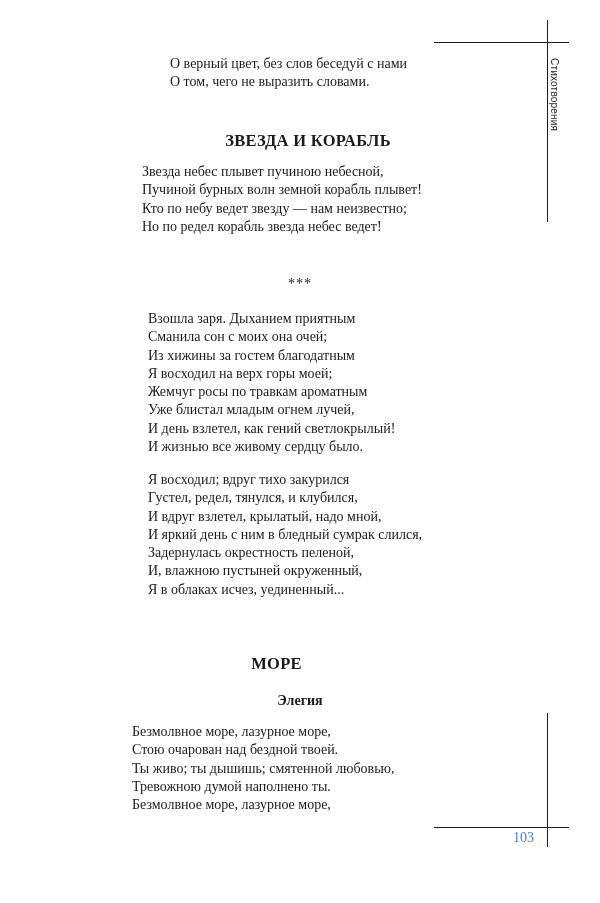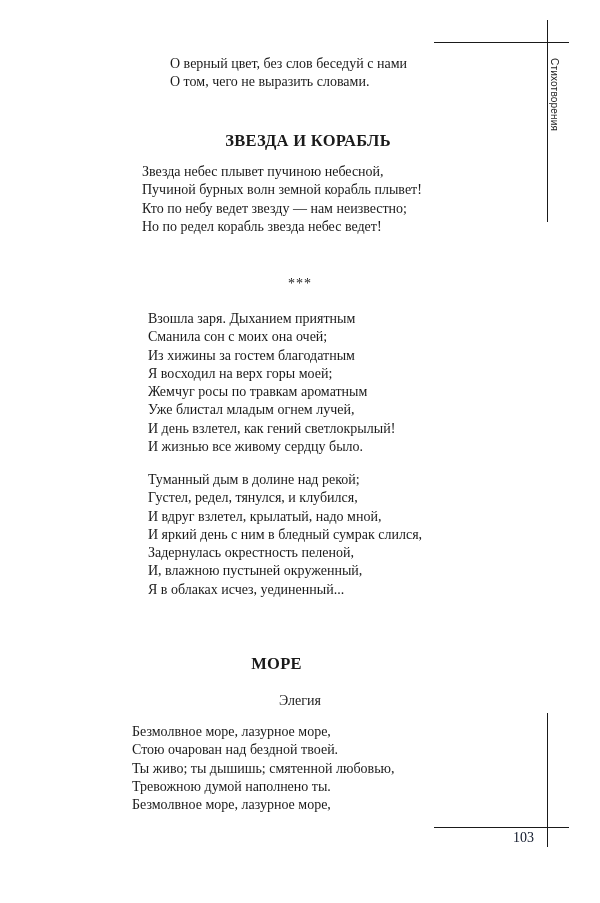--- a/index.html
+++ b/index.html
@@ -11,31 +11,31 @@
   .hline { height: 1px; }
   .vline { width: 1px; }
   .runner {
     position: absolute; left: 549px; top: 58px;
     writing-mode: vertical-rl;
     font-family: "Liberation Sans", "DejaVu Sans", sans-serif;
     font-size: 10px; color: #222; letter-spacing: 0.2px;
   }
   .page-number {
     position: absolute; left: 513px; top: 830px;
-    font-size: 14px; color: #0f172a;
+    font-size: 14px; color: #3b82f6;
   }
   .block { position: absolute; }
   .verse { font-size: 14px; line-height: 18.3px; white-space: nowrap; }
   .title {
     position: absolute; left: 0; width: 600px; text-align: center; margin-left: -15px;
     font-weight: bold; font-size: 16.5px; letter-spacing: 0.3px;
   }
   .subtitle {
     position: absolute; left: 0; width: 600px; text-align: center; margin-left: -15px;
-    font-weight: normal; font-size: 14px;
+    font-weight: bold; font-size: 14px;
   }
   .stars {
     position: absolute; left: 0; width: 600px; text-align: center; margin-left: -15px;
     font-size: 14px; letter-spacing: 1px;
   }
 </style>
 </head>
 <body>
 
 <div class="line vline" style="left:547px; top:20px; height:202px;"></div>
@@ -66,21 +66,21 @@
   <div>Сманила сон с моих она очей;</div>
   <div>Из хижины за гостем благодатным</div>
   <div>Я восходил на верх горы моей;</div>
   <div>Жемчуг росы по травкам ароматным</div>
   <div>Уже блистал младым огнем лучей,</div>
   <div>И день взлетел, как гений светлокрылый!</div>
   <div>И жизнью все живому сердцу было.</div>
 </div>
 
 <div class="block verse" style="left:148px; top:471px;">
-  <div>Туманный дым в долине над рекой;</div>
+  <div>Я восходил; вдруг тихо закурился</div>
   <div>Густел, редел, тянулся, и клубился,</div>
   <div>И вдруг взлетел, крылатый, надо мной,</div>
   <div>И яркий день с ним в бледный сумрак слился,</div>
   <div>Задернулась окрестность пеленой,</div>
   <div>И, влажною пустыней окруженный,</div>
   <div>Я в облаках исчез, уединенный...</div>
 </div>
 
 <div class="title" style="top:654px; margin-left:0; left:0; width:553px;">МОРЕ</div>
 <div class="subtitle" style="top:693px; margin-left:0; left:0; width:600px;">Элегия</div>

